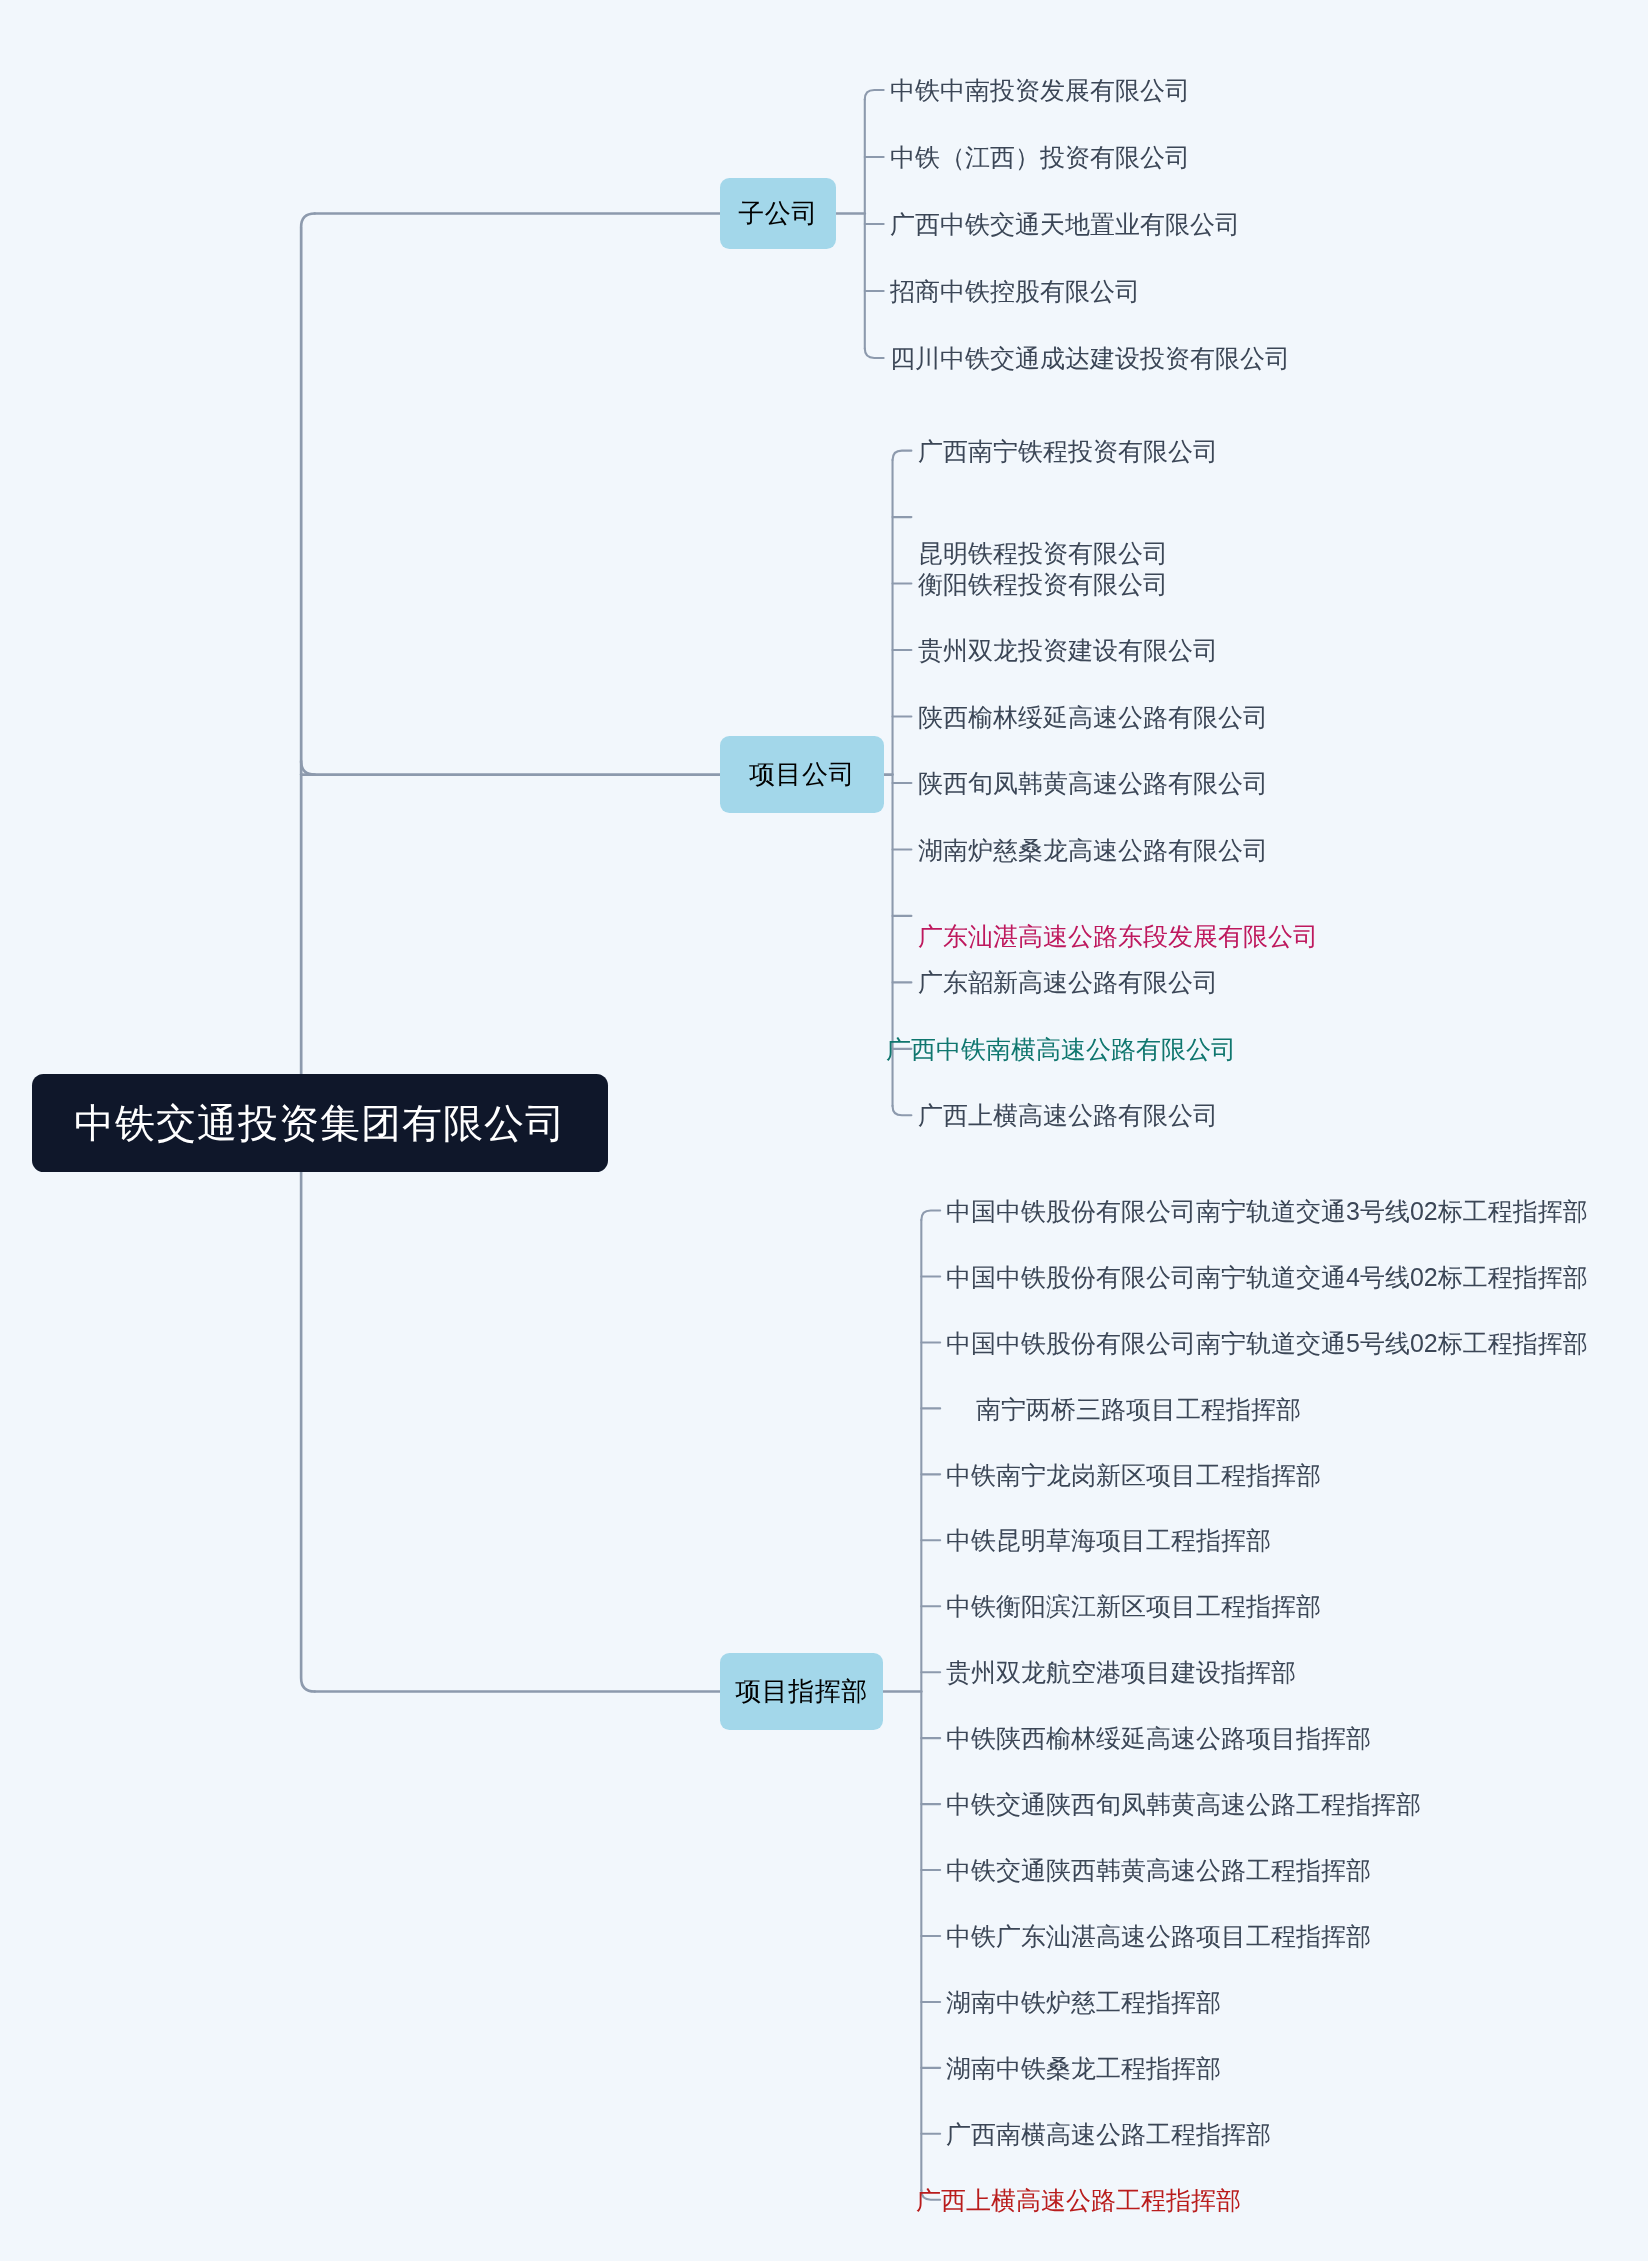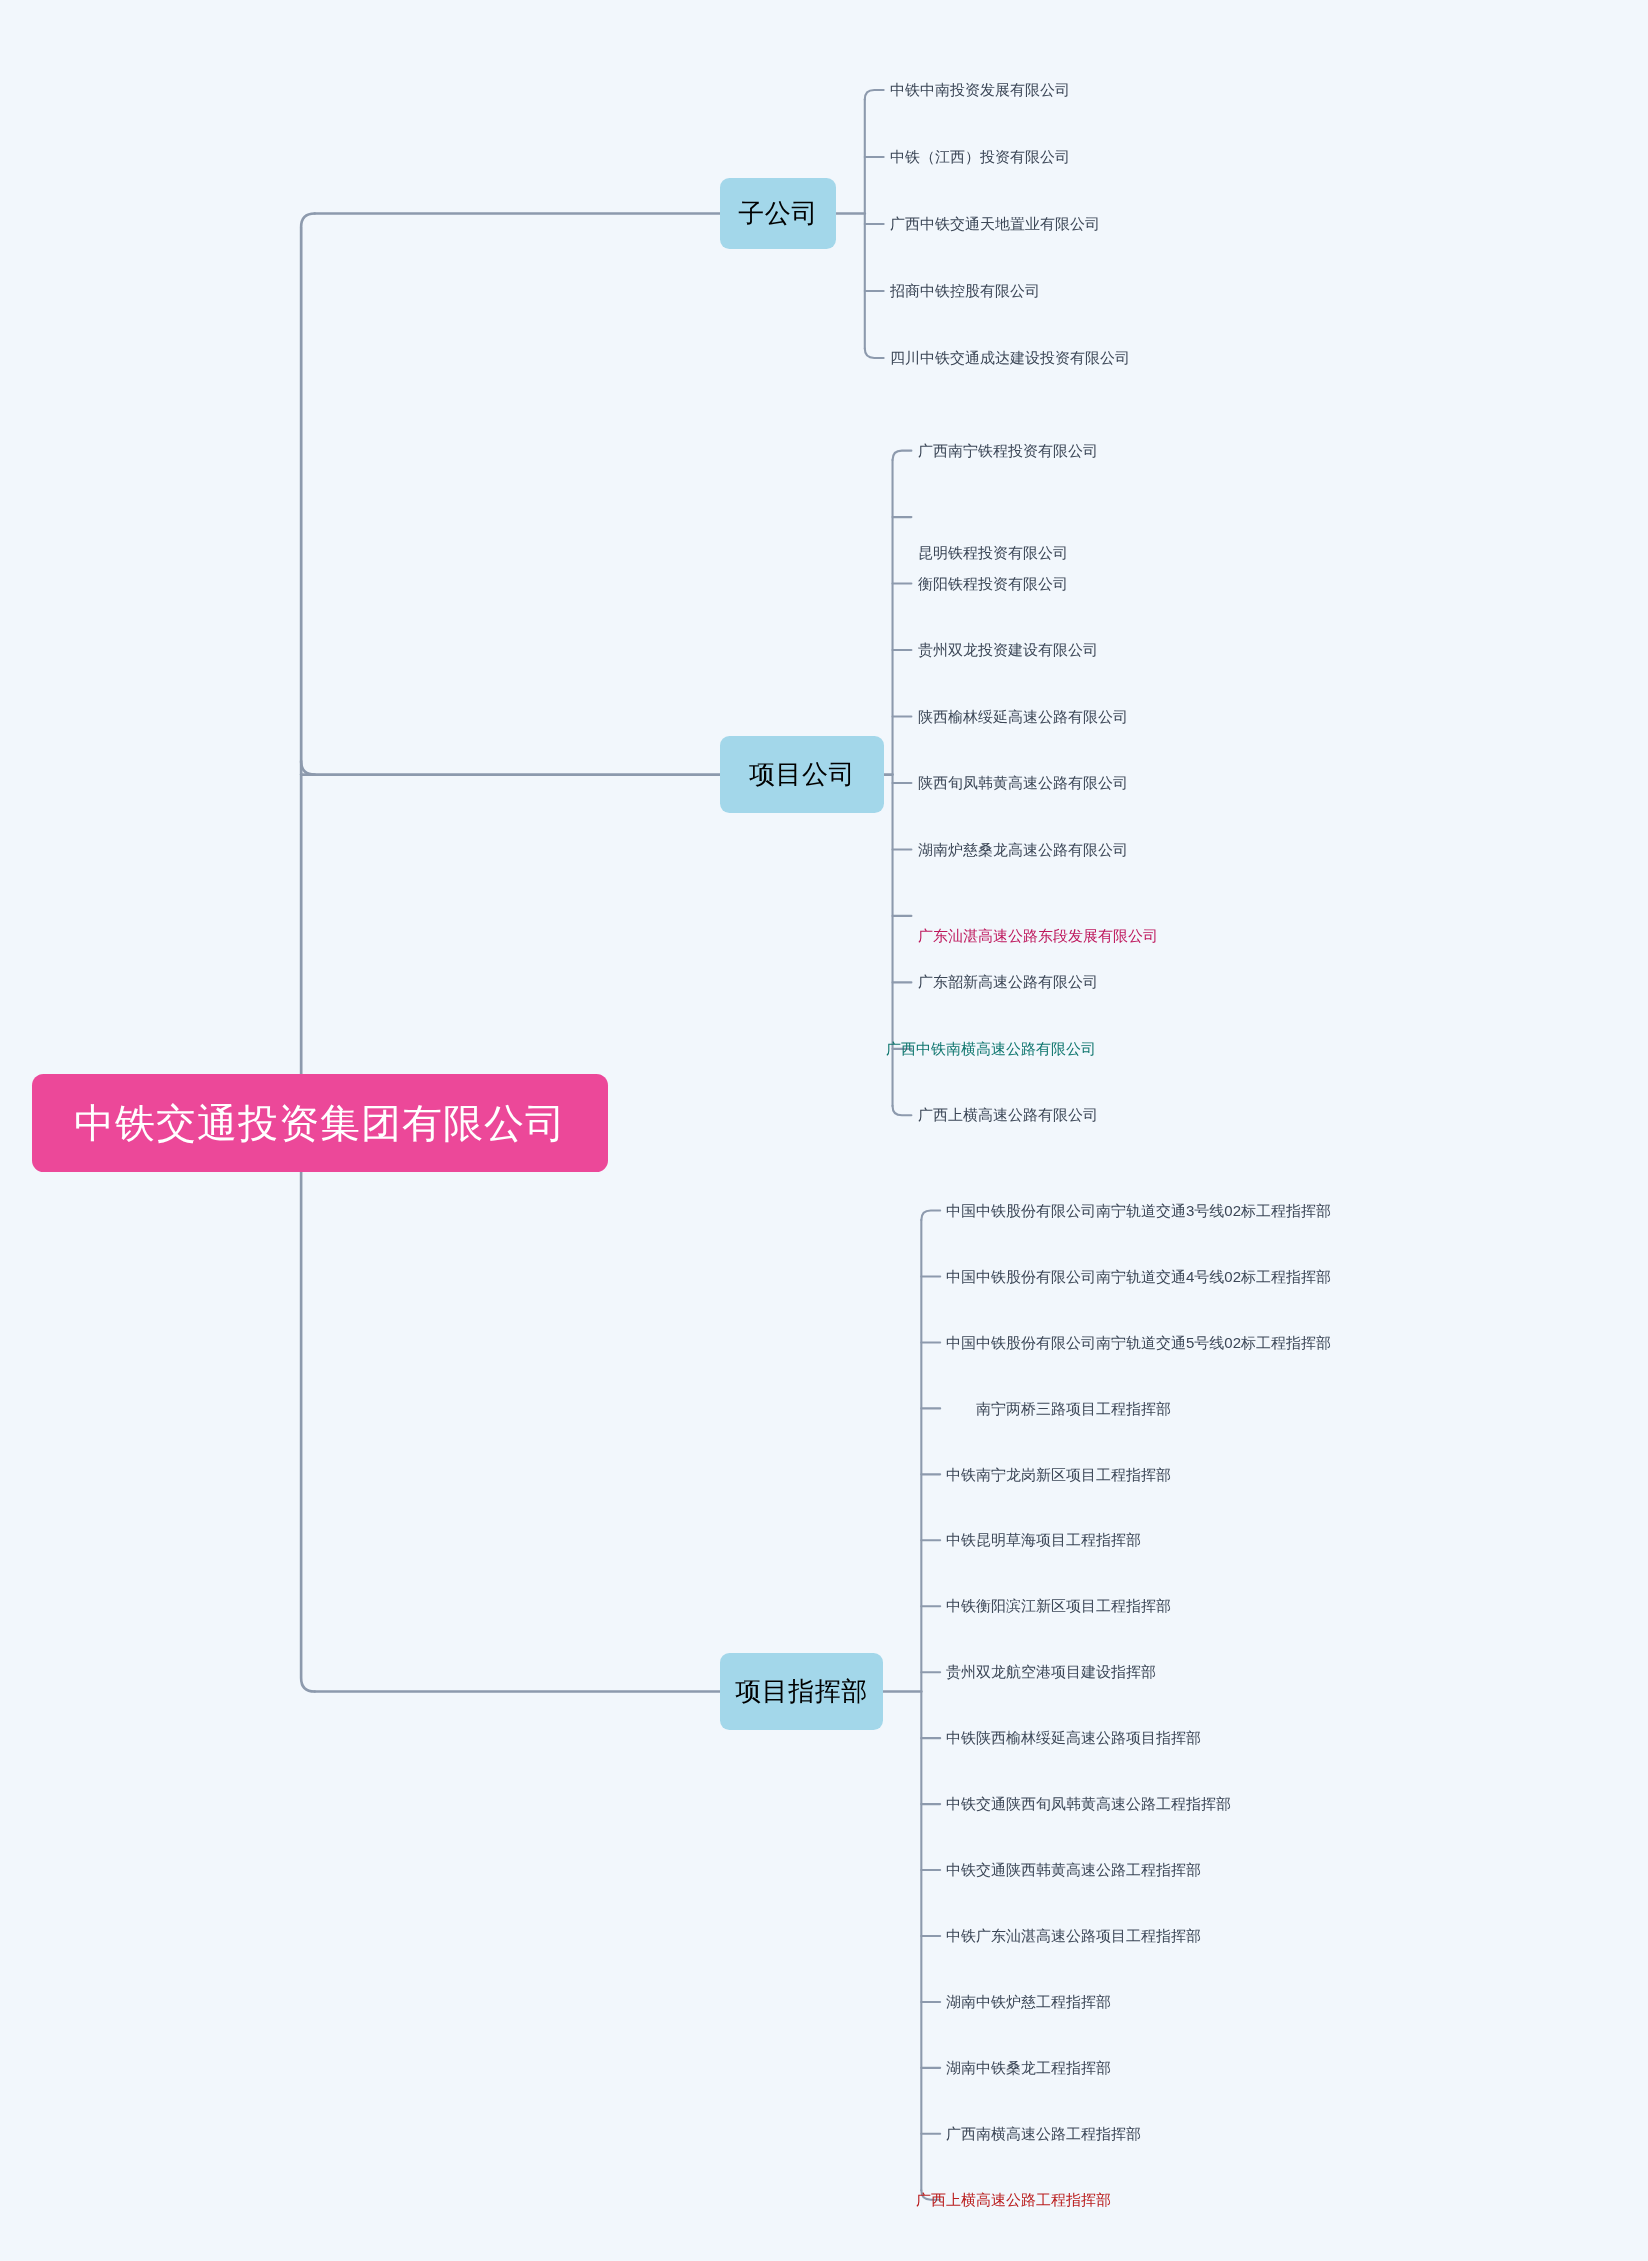--- a/index.html
+++ b/index.html
@@ -25,21 +25,21 @@
     width: 1649px;
     height: 2261px;
     pointer-events: none;
   }
   .root-node {
     position: absolute;
     left: 32px;
     top: 1074px;
     width: 576px;
     height: 98px;
-    background: #ec4899;
+    background: #0f172a;
     border-radius: 11.5px;
     display: flex;
     align-items: center;
     justify-content: center;
     box-sizing: border-box;
     padding: 0 4px;
   }
   .root-node .label {
     color: #ffffff;
     font-size: 40px;
@@ -58,21 +58,21 @@
   }
   .branch-node .label {
     color: #000000;
     font-size: 26px;
     white-space: nowrap;
     letter-spacing: 0.5px;
   }
   .leaf {
     position: absolute;
     color: #3b4656;
-    font-size: 15px;
+    font-size: 25px;
     white-space: nowrap;
     transform: translateY(-50%);
     letter-spacing: 0px;
   }
 </style>
 </head>
 <body>
 
 <div id="mindmap">
 

